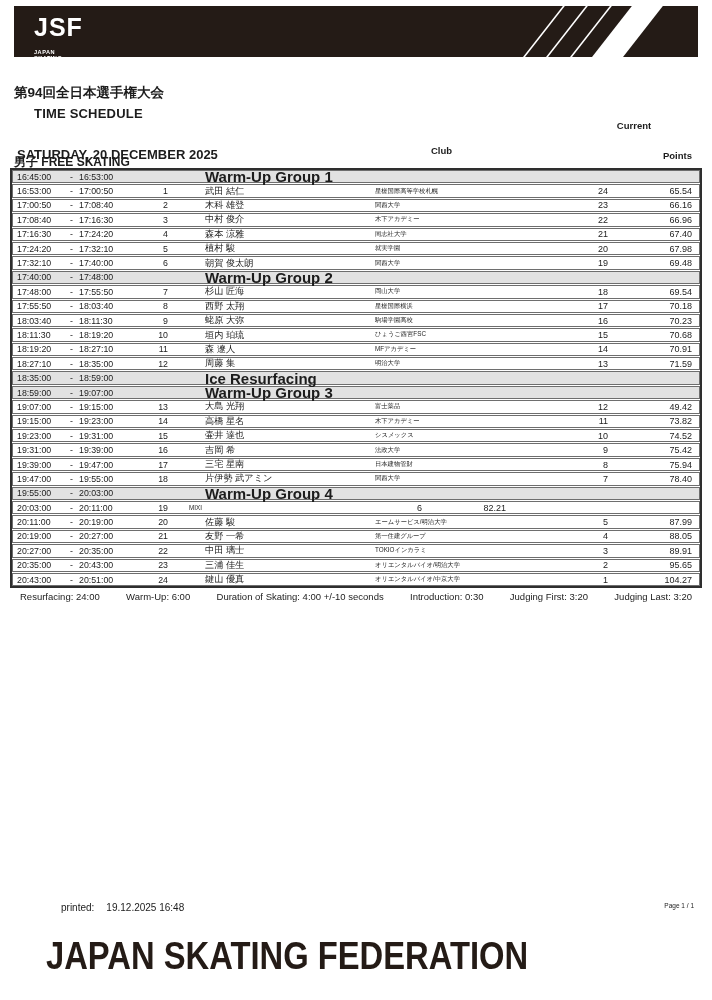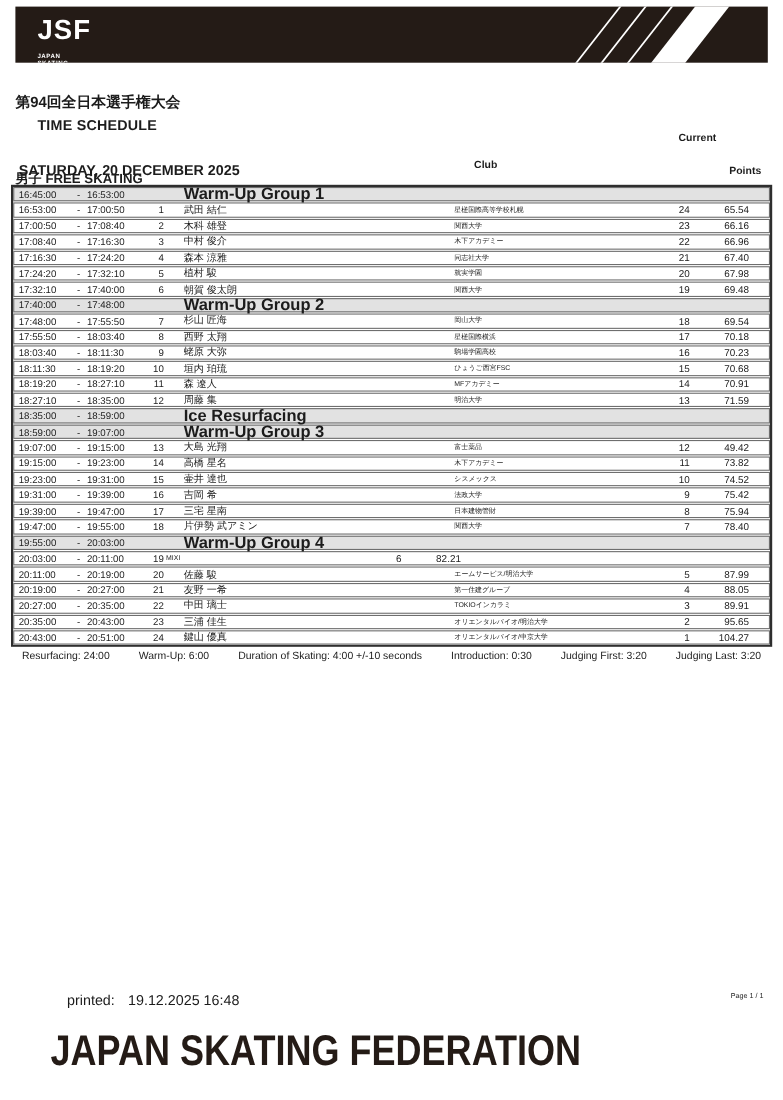--- a/index.html
+++ b/index.html
@@ -24,39 +24,39 @@
   .t-segment { position:absolute; left:14px; top:126px; font-size:12px; font-weight:700;margin-top:28px; }
   .t-date    { position:absolute; left:17px; top:147px; font-size:13px;   font-weight:700; }
 
   .col-club    { position:absolute; left:431px; top:145px; font-size:9.5px; font-weight:700; }
   .col-current { position:absolute; left:613px; top:120px; width:42px; text-align:center; font-size:9.5px; font-weight:700; }
   .col-rank    { position:absolute; left:604px; top:150px; width:28px; text-align:right; font-size:9.5px; font-weight:700;margin-top:47px; }
   .col-points  { position:absolute; left:648px; top:150px; width:44px; text-align:right; font-size:9.5px; font-weight:700; }
 
   
   .sched { position:absolute; left:10px; top:168px; width:692px; border:2px solid #2e2e2e; background:#fff; }
-  .trow { display:flex; align-items:center; height:13.4px; border:1px solid #6e6e6e; background:#fff; }
+  .trow { display:flex; align-items:center; height:13.4px; border:1px solid #6e6e6e; background:#fff;gap:19px; }
   .trow + .trow { margin-top:1px; }
   .trow.r-group { background:#e2e2e2; }
   .c-time { width:112px; padding-left:4px; display:flex; font-size:8.8px; white-space:nowrap; }
   .c-time .ts { width:47px; }
   .c-time .tsep { width:15px; text-align:center; }
   .c-num { width:26px; text-align:right; padding-right:2px; font-size:8.8px; }
   .c-name { flex:1; padding-left:16px; font-size:9.2px; white-space:nowrap; overflow:hidden; }
   .r-group .c-name { font-weight:700; font-size:15px; }
   .c-club { width:178px; font-size:6.3px; white-space:nowrap; overflow:hidden; }
   .c-rank { width:36px; text-align:right; font-size:9px; }
-  .c-points { width:72px; text-align:right; padding-right:18px; font-size:9px; }
+  .c-points { width:72px; text-align:right; padding-right:7px; font-size:9px; }
 
   
   .notes { position:absolute; left:10px; top:591px; width:692px; padding:0 10px;
            display:flex; justify-content:space-between; font-size:9.5px; white-space:nowrap;gap:24px; }
 
   
-  .printed { position:absolute; left:20px; top:902px; font-size:13px; display:flex; gap:12px;padding-left:41px; }
+  .printed { position:absolute; left:20px; top:902px; font-size:10px; display:flex; gap:12px;padding-left:41px; }
   .pageno  { position:absolute; right:18px; top:902px; font-size:6.5px; }
   .wordmark-wrap { position:absolute; left:0; top:934px; width:567px; text-align:center; }
   .wordmark { display:inline-block; font-size:39px; font-weight:700; color:#241b16;
               letter-spacing:0px; transform:scaleX(0.84); transform-origin:center; white-space:nowrap; }
 </style>
 </head>
 <body>
 
 <div class="brandbar">
   <div class="logo-wrap">

